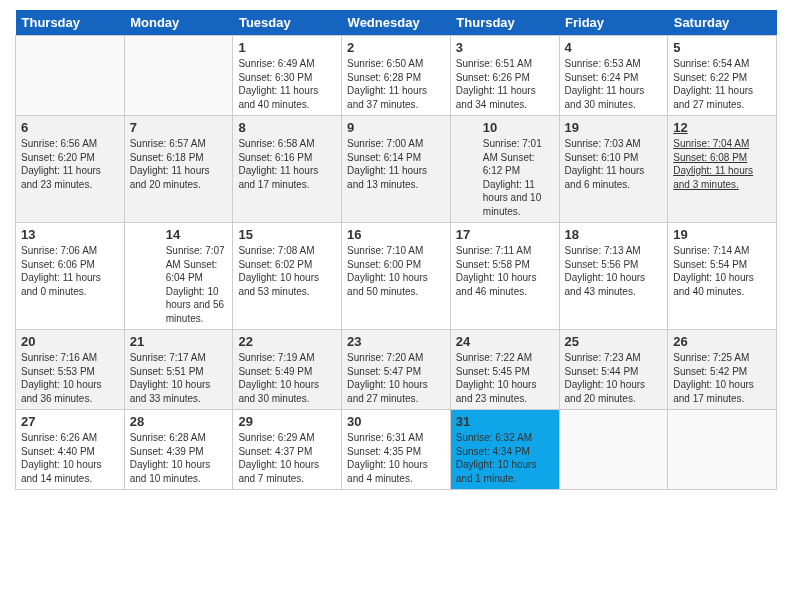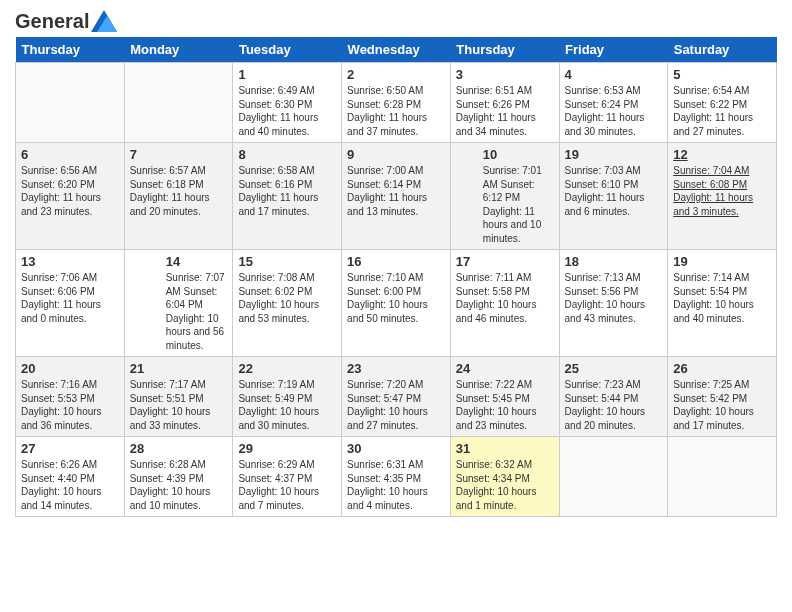--- a/index.html
+++ b/index.html
@@ -79,38 +79,20 @@
     }
     
     td.empty {
       background-color: #f9f9f9 !important;
     }
   </style>
 </head>
 <body>
 
 <div class="page">
-  <div class="header">
-    <div class="logo">
-      <div>
-        <div style="display:flex;align-items:center;">
-          <span style="font-size:20px;font-weight:bold;color:#333;">General</span>
-          <svg width="26" height="22" viewBox="0 0 26 22" style="margin-left:2px;margin-bottom:1px;">
-            <polygon points="0,22 13,0 26,22" fill="#1565c0"></polygon>
-            <polygon points="6,22 16,6 26,22" fill="#42a5f5"></polygon>
-          </svg>
-        </div>
-        <div style="font-size:20px;font-weight:bold;color:#1565c0;margin-top:-4px;"></div>
-      </div>
-    </div>
-    <div class="title-block">
-      <div class="month-title"></div>
-      <div class="location"></div>
-    </div>
-  </div>
 
   <table>
     <thead>
       <tr>
       <th>Thursday</th>
           <th>Monday</th>
           <th>Tuesday</th>
           <th>Wednesday</th>
           <th>Thursday</th>
           <th>Friday</th>
@@ -302,21 +284,21 @@
             <div class="day-info">Sunrise: 6:29 AM
 Sunset: 4:37 PM
 Daylight: 10 hours and 7 minutes.</div>
           </td>
           <td style="background-color: rgb(255, 255, 255);">
             <span class="day-number">30</span>
             <div class="day-info">Sunrise: 6:31 AM
 Sunset: 4:35 PM
 Daylight: 10 hours and 4 minutes.</div>
           </td>
-          <td style="background-color: #fef9c3;">
+          <td style="background-color: #0ea5e9;">
             <span class="day-number">31</span>
             <div class="day-info">Sunrise: 6:32 AM
 Sunset: 4:34 PM
 Daylight: 10 hours and 1 minute.</div>
           </td>
           <td class="empty"></td>
           <td class="empty"></td>
         </tr>
       </tbody>
   </table>

